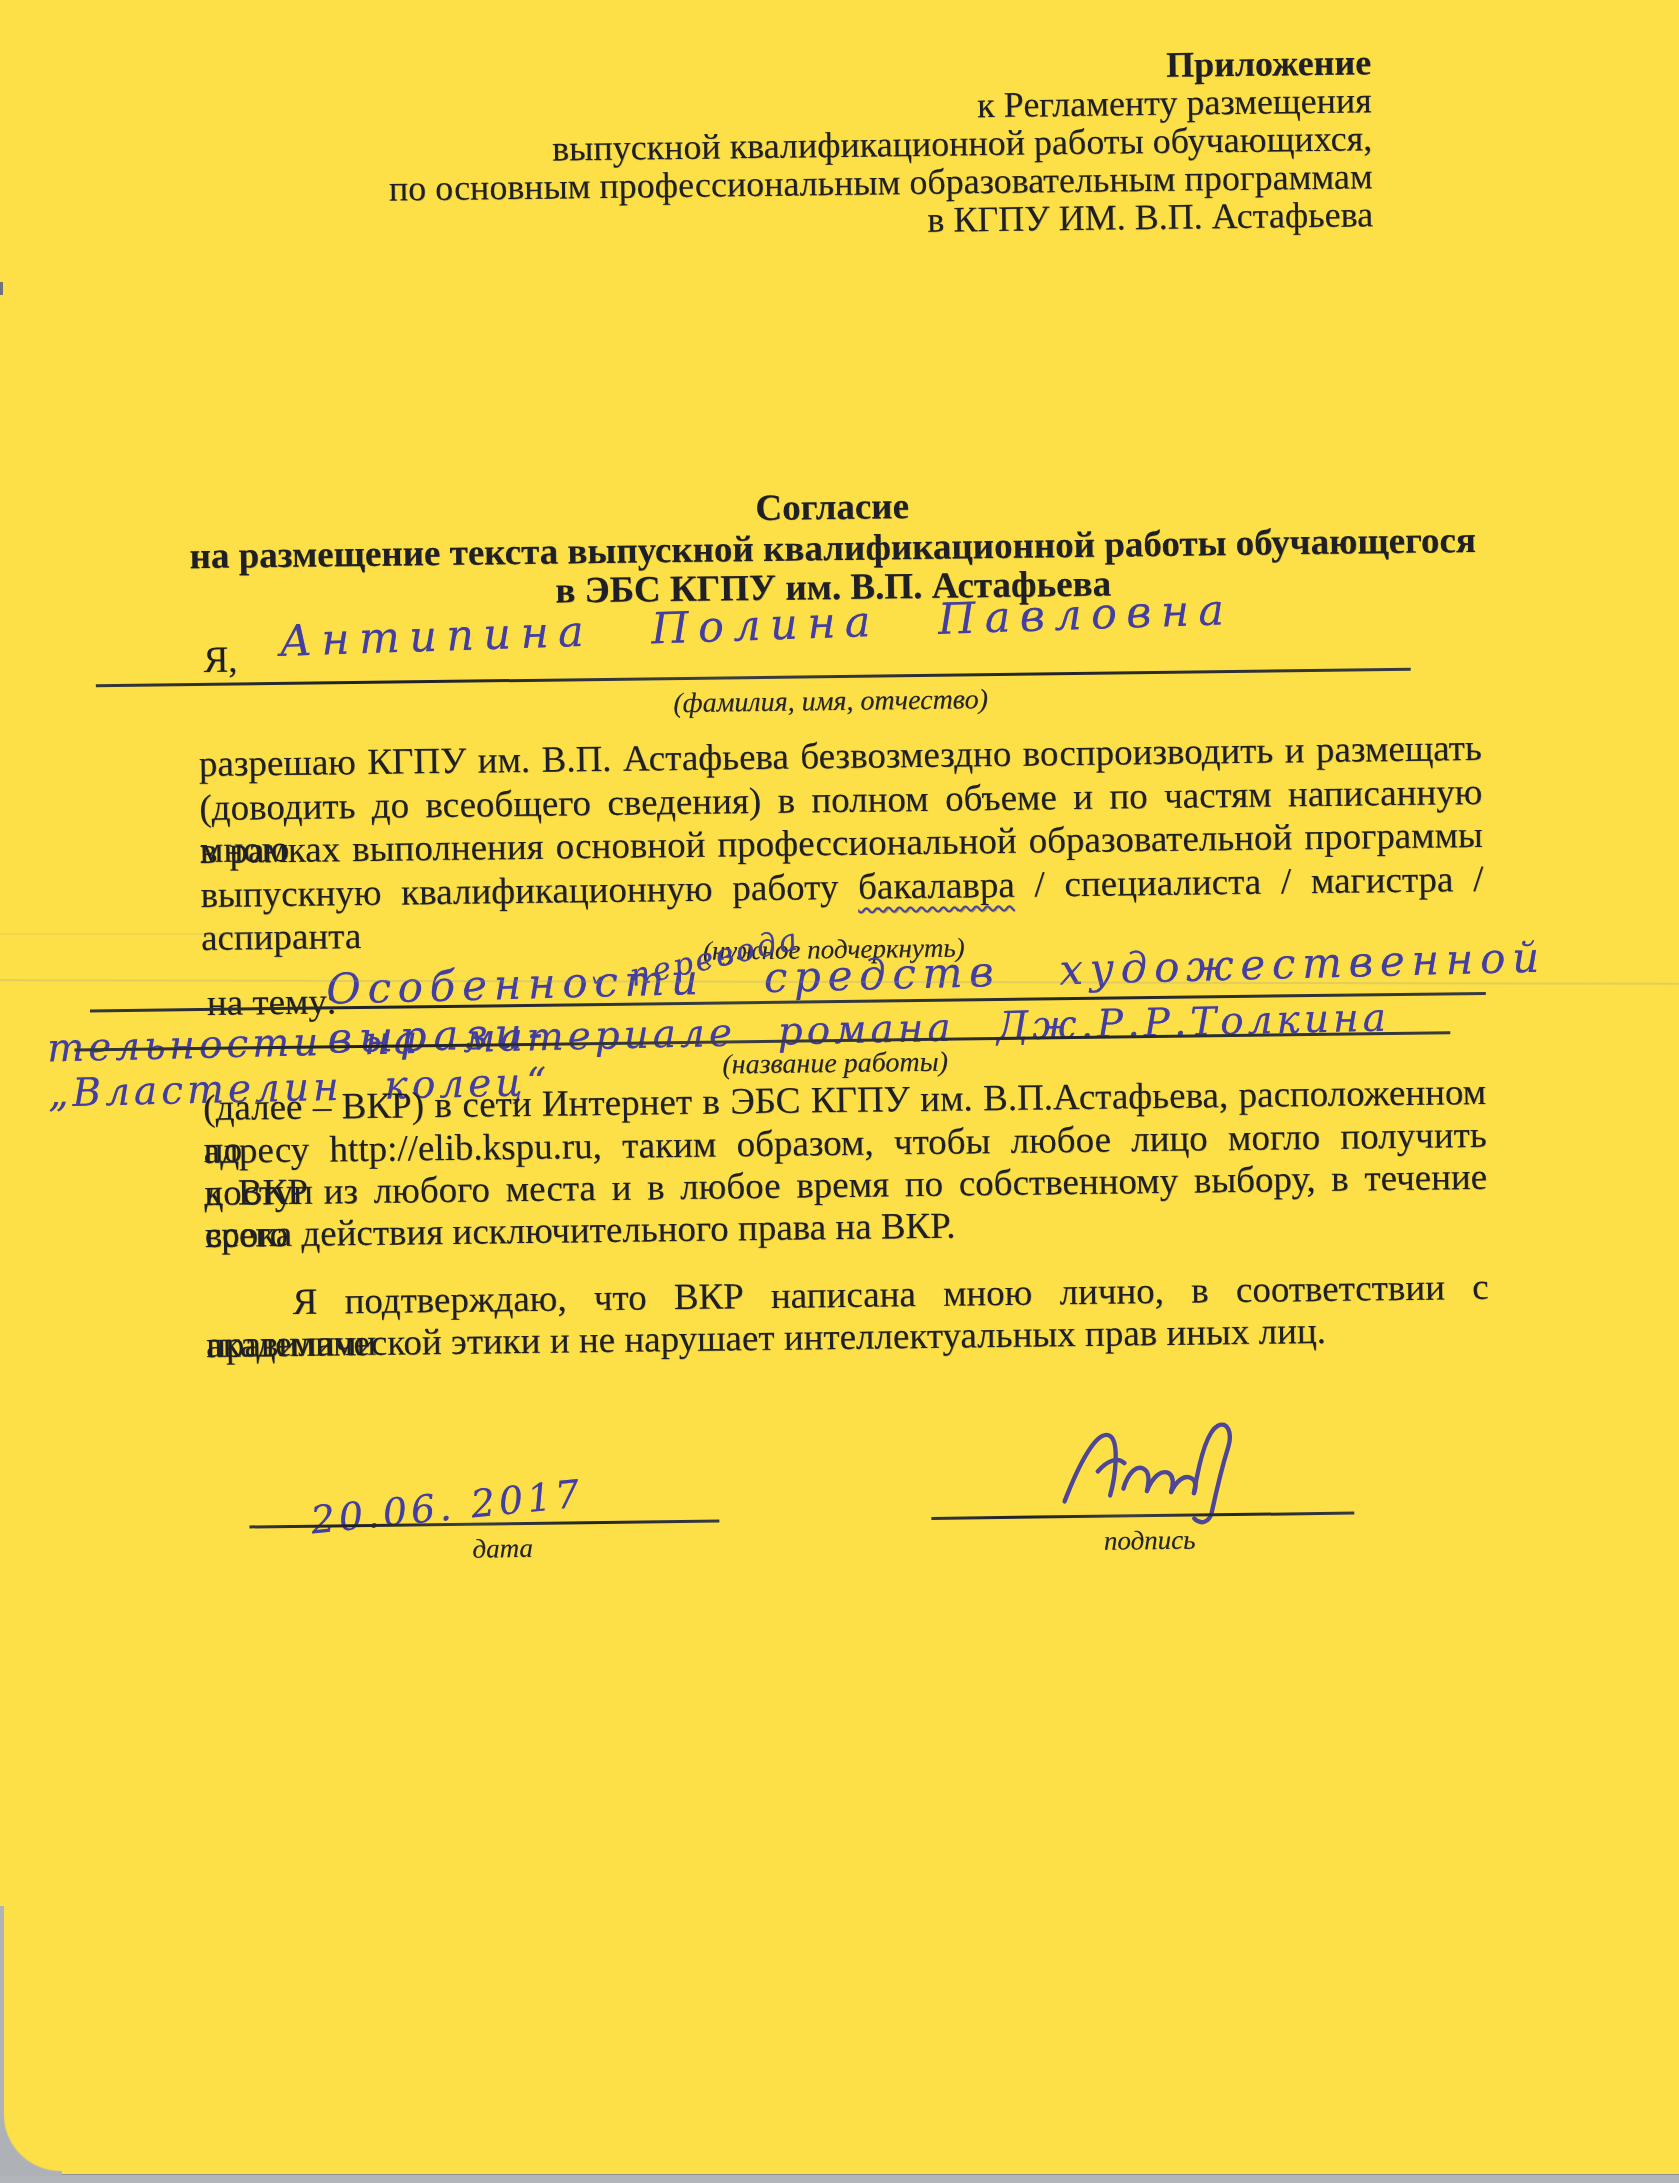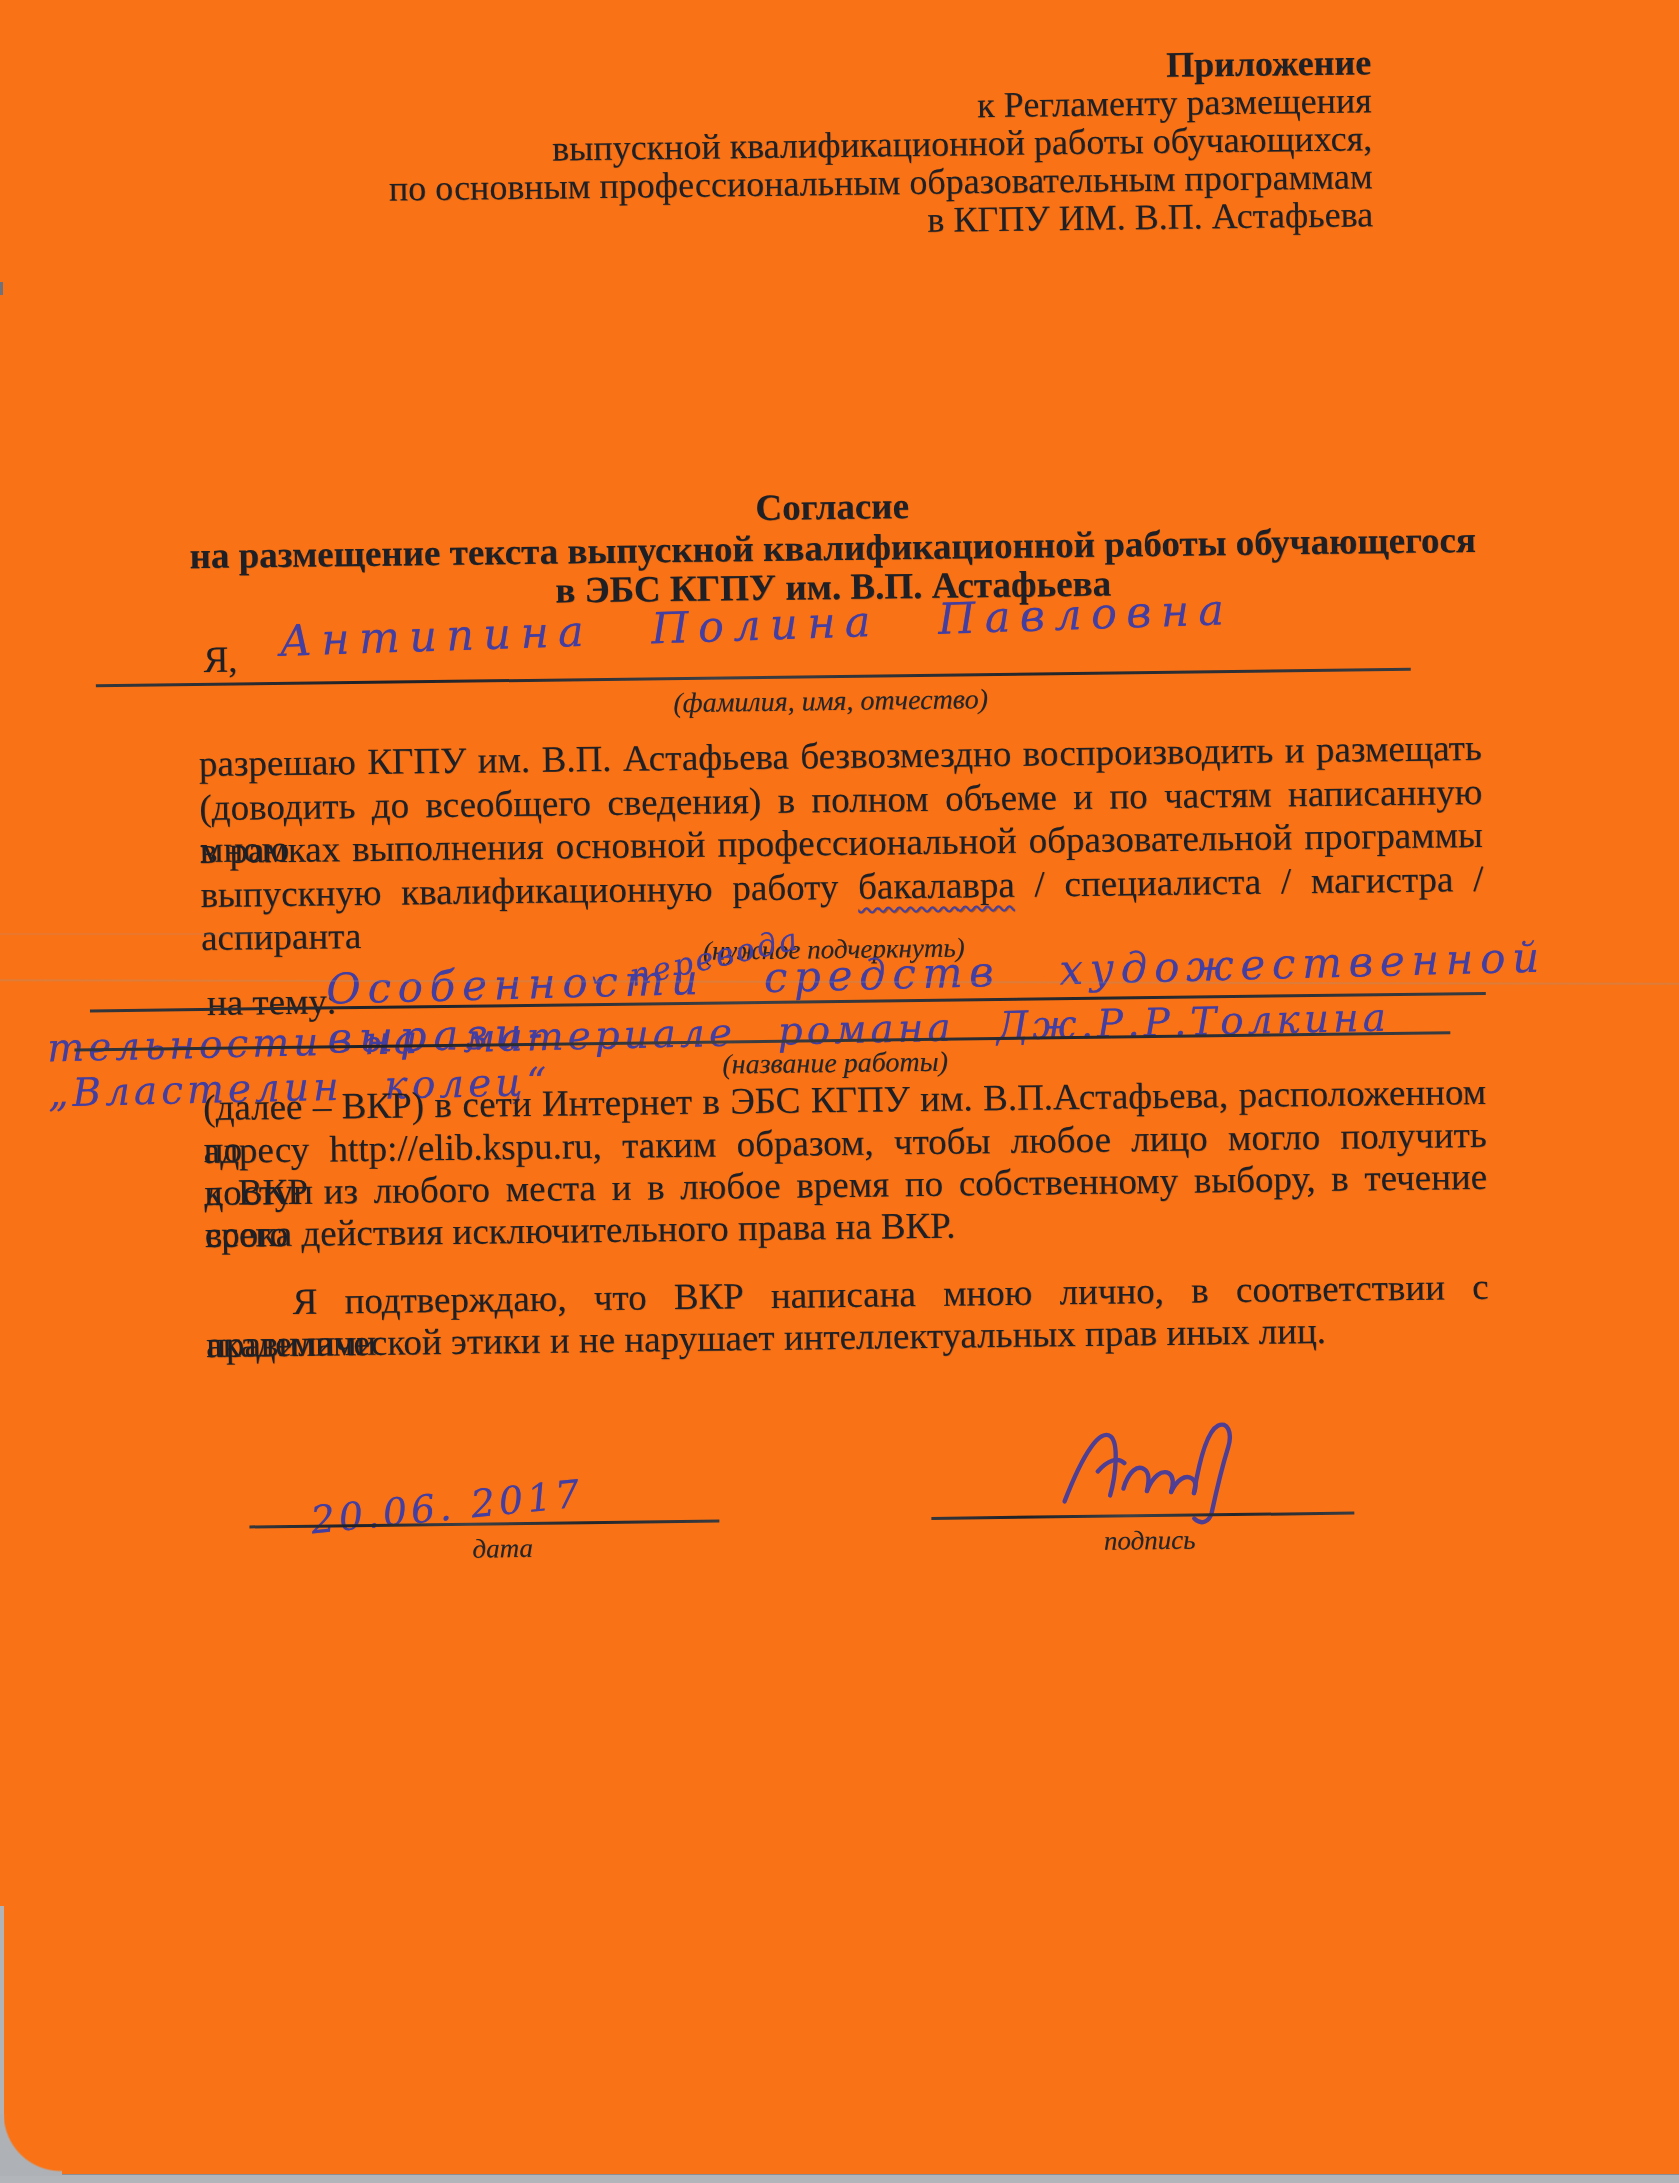--- a/index.html
+++ b/index.html
@@ -1,16 +1,16 @@
 <!DOCTYPE html>
 <html style="font-size:10.7px"><head>
 <meta charset="utf-8">
 <style>
   html,body{margin:0;padding:0;}
-  .page{position:relative;width:1679px;height:2183px;background:#f97316;overflow:hidden;
+  .page{position:relative;width:1679px;height:2183px;background:#fde047;overflow:hidden;
         font-family:"Liberation Serif",serif;}
   .content{position:absolute;inset:0;transform:rotate(-0.72deg);transform-origin:840px 1091px;}
   .printed{position:absolute;font-size:37px;line-height:40px;color:#1f2025;
            text-shadow:0.4px 0.4px 0.7px rgba(25,25,35,.45);}
   .bold{font-weight:bold;}
   .caption{position:absolute;font-size:28px;font-style:italic;color:#24252a;text-align:center;
            text-shadow:0.3px 0.3px 0.7px rgba(25,25,35,.4);}
   .pline{position:absolute;left:203px;width:1283px;font-size:37px;line-height:42px;color:#1f2025;
          text-align:justify;text-align-last:justify;text-shadow:0.4px 0.4px 0.7px rgba(25,25,35,.45);}
   .pline.last{text-align-last:left;}

